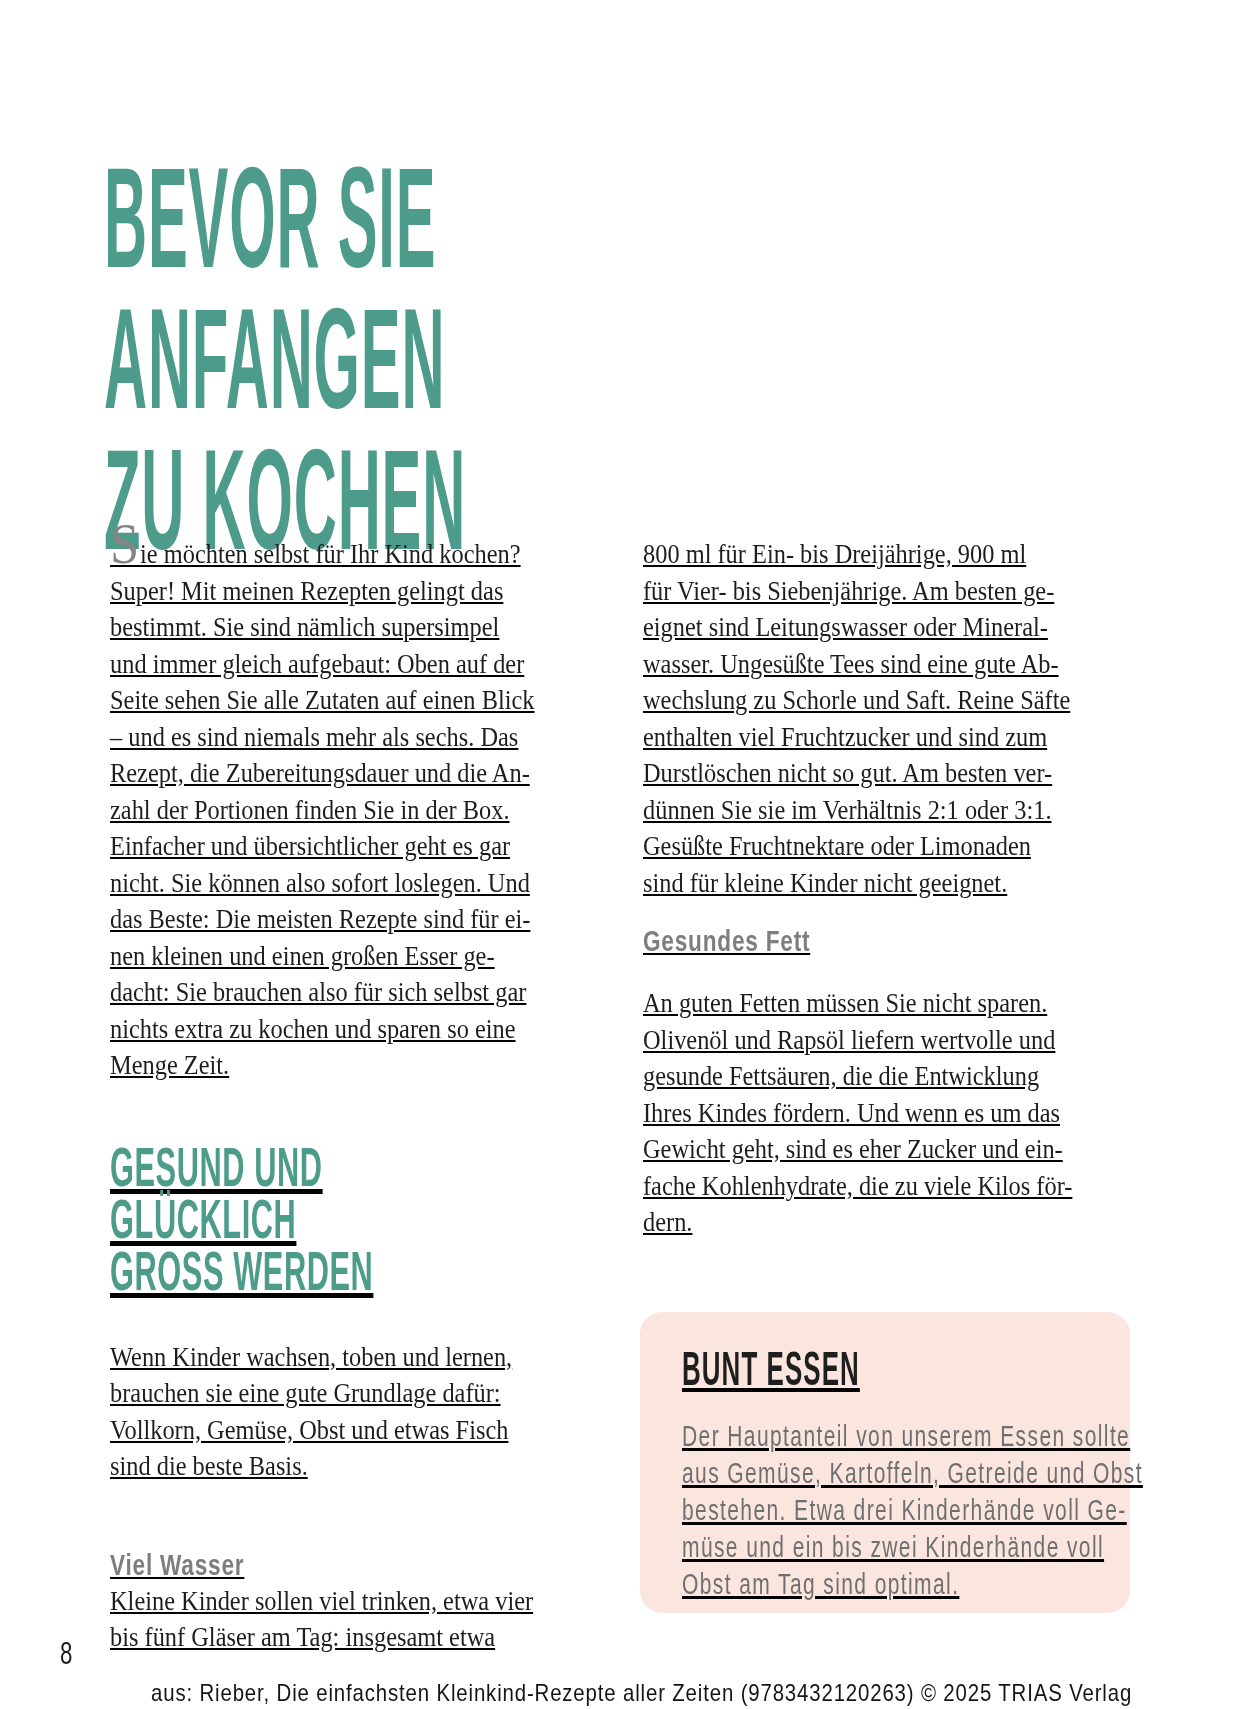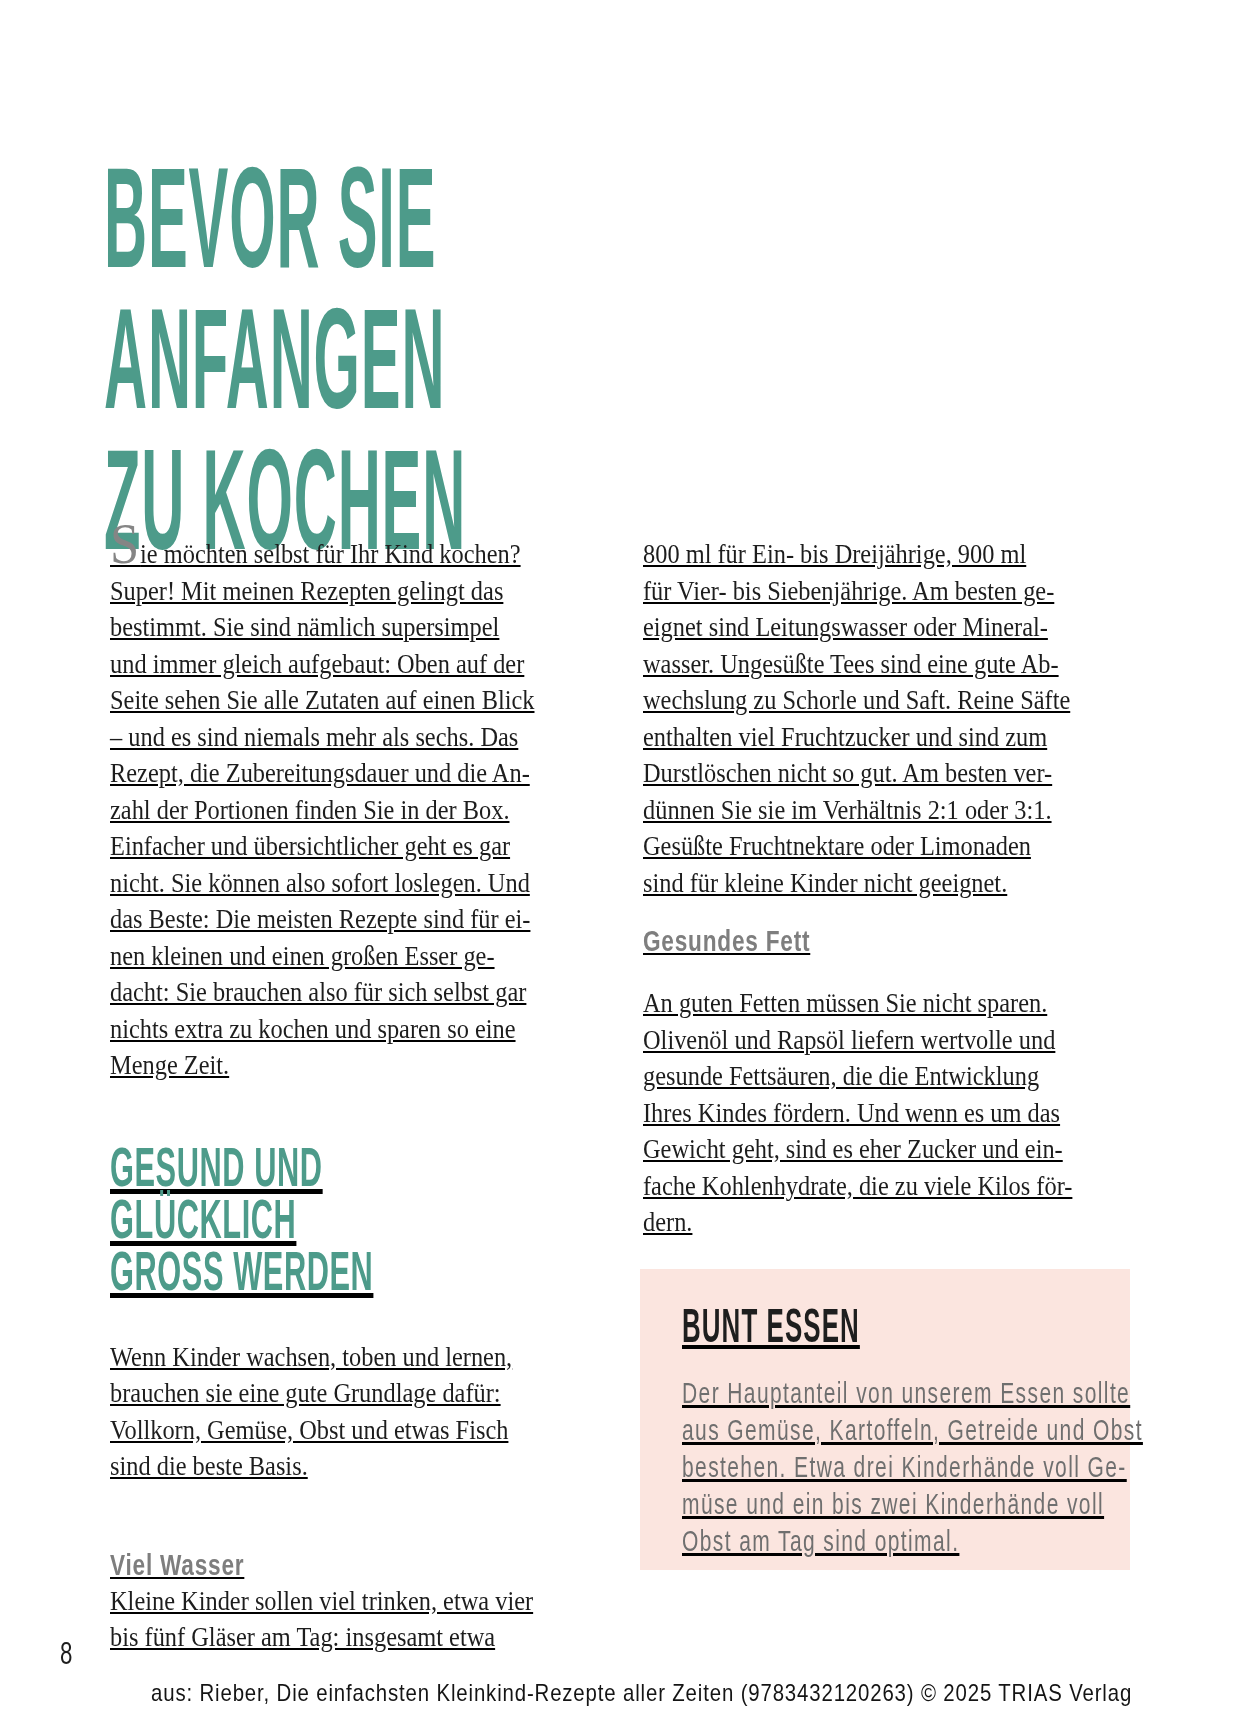--- a/index.html
+++ b/index.html
@@ -67,24 +67,25 @@
   }
   .water-subhead { margin-top:64px; }
   .water { margin-top:2px; }
 
   .fat-subhead { margin-top:24px; }
   .fat { margin-top:28px; }
 
   
   .info-box {
     box-sizing:border-box;
-    margin-top:28px; margin-left:-3px;
+    margin-top:71px; margin-left:-3px;
     width:490px; height:301px;
     background:#fbe5df;
     padding:33px 30px 0 42px;
+    border-radius:22px;
   }
   .info-box-title {
     margin:0;
     font-family:"Liberation Sans", sans-serif;
     font-weight:bold;
     font-size:48px; line-height:48px;
     color:#1e1e1e;
     white-space:nowrap;
     transform:scaleX(0.54); transform-origin:0 0;
     letter-spacing:2px;

